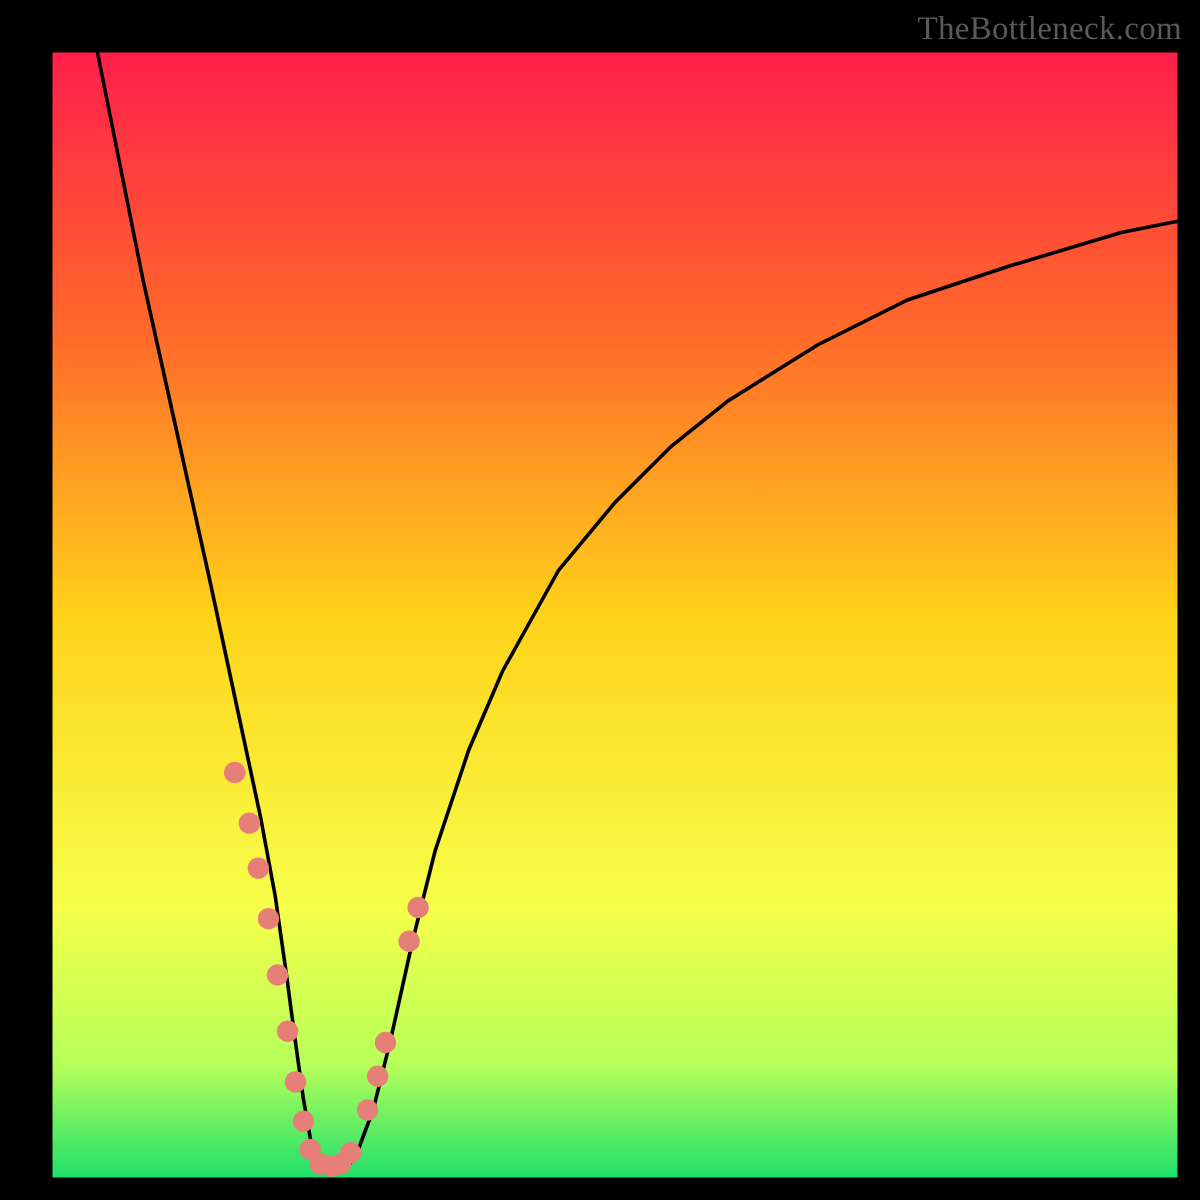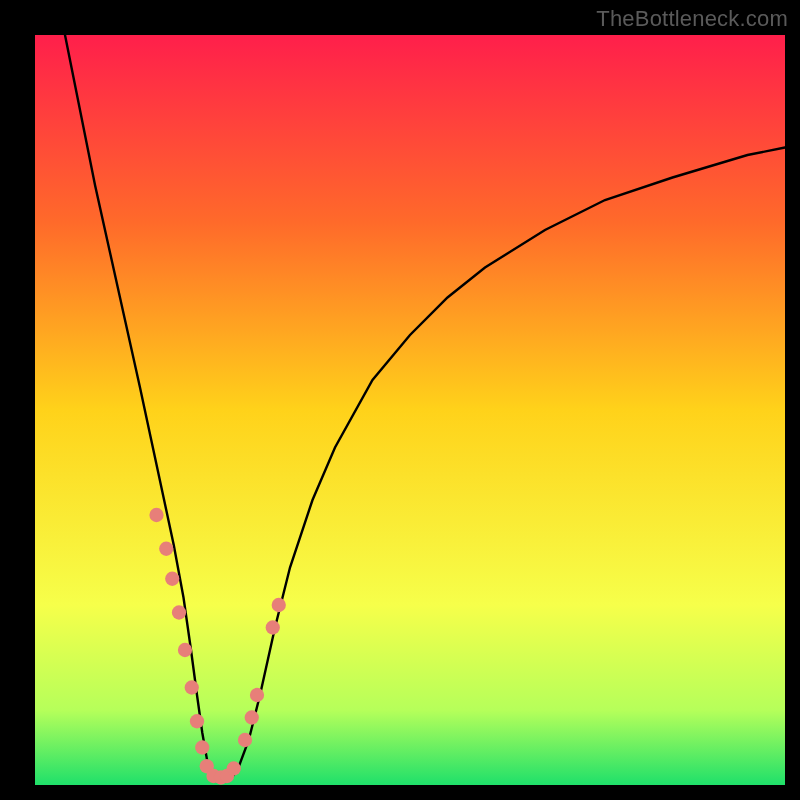--- a/index.html
+++ b/index.html
@@ -33,20 +33,21 @@
        var(--g5) 100%);
   }
   .watermark {
     position: absolute;
     top: 6px;
     right: 12px;
     color: #5a5a5a;
     font-size: 22px;
     font-weight: 500;
     letter-spacing: 0.2px;
+    font-family: Liberation Serif, serif;
   }
   svg.curve-layer {
     position: absolute;
     left: 35px;
     top: 35px;
     width: 750px;
     height: 750px;
     overflow: visible;
   }
 </style>

